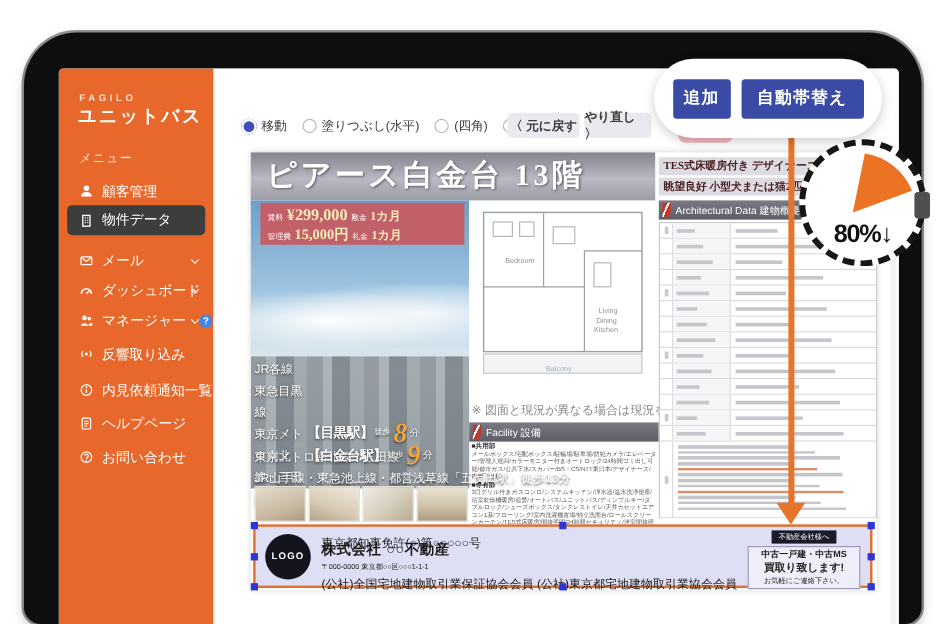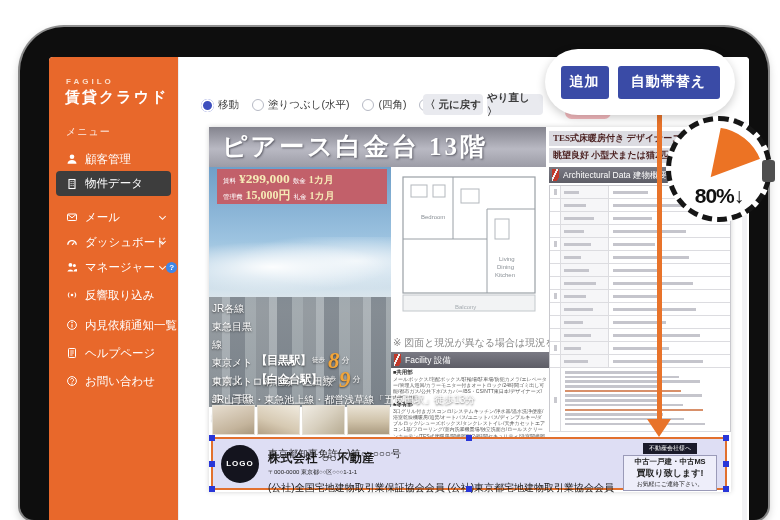--- a/index.html
+++ b/index.html
@@ -128,21 +128,21 @@
 
 <div class="stage">
 
   <div class="frame"></div>
   <div class="power-btn"></div>
 
   <div class="screen">
 
     <div class="sidebar">
       <div class="logo-top">FAGILO</div>
-      <div class="logo-main">賃貸クラウド</div>
+      <div class="logo-main">ユニットバス</div>
       <div class="menu-label">メニュー</div>
 
       <div class="side-item" style="top:92px;">
         <svg class="ic" viewBox="0 0 12 12">
             <circle cx="6" cy="3.8" r="2.3" fill="#fff"></circle>
             <path d="M1.5,10.8 a4.5,3.8 0 0 1 9,0 z" fill="#fff"></path>
           </svg>
         <span>顧客管理</span>
       </div>
 

